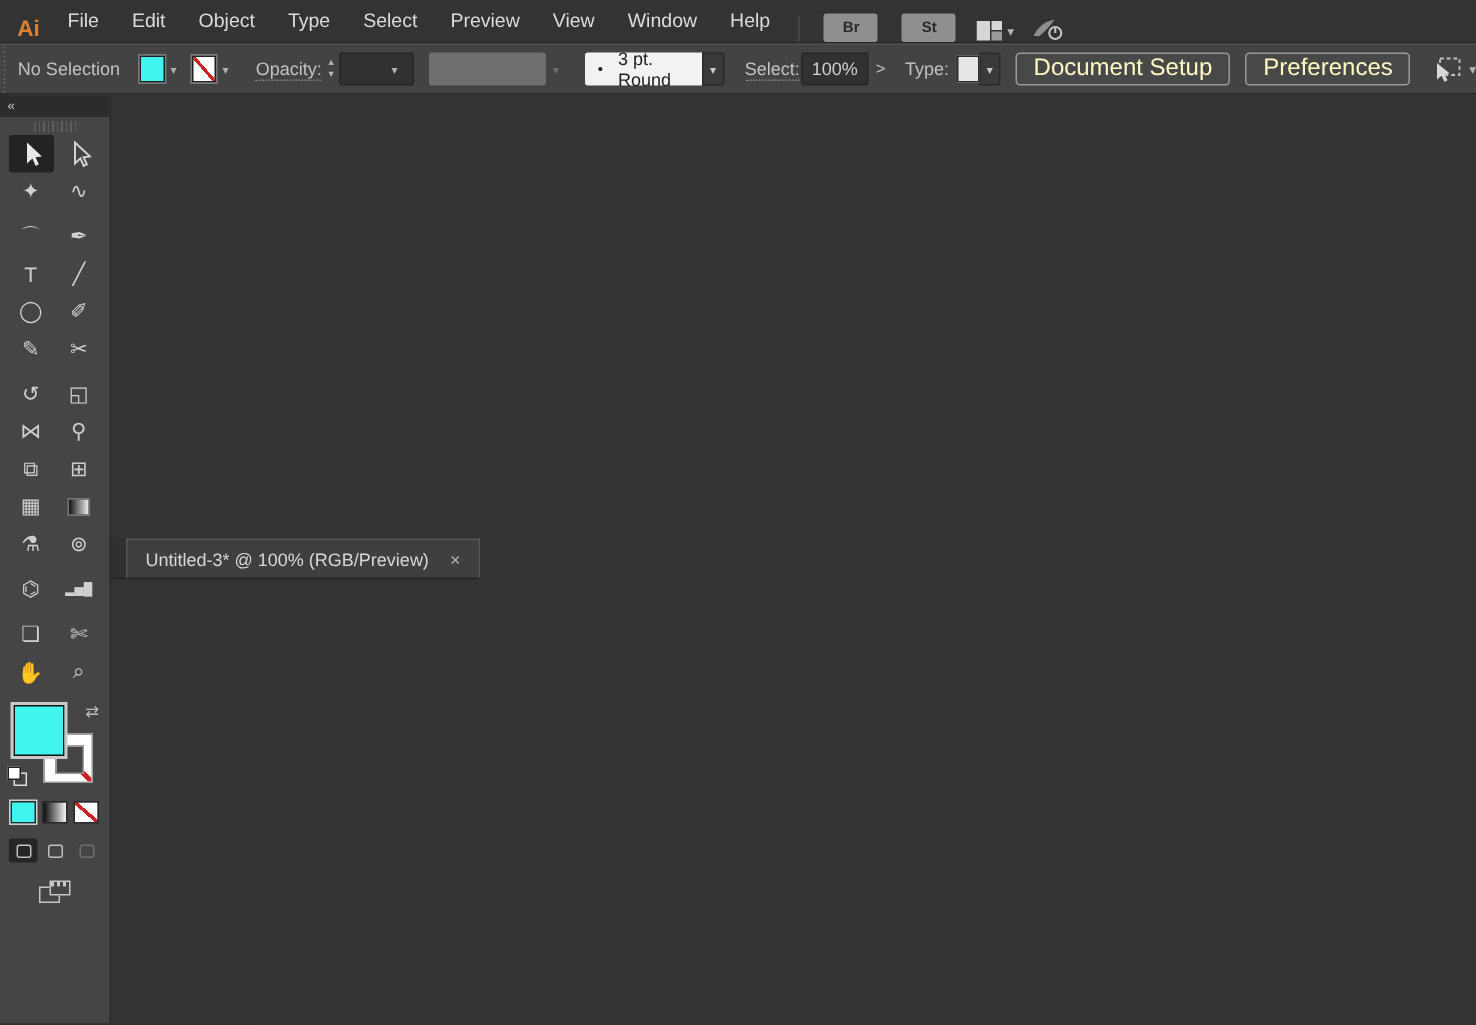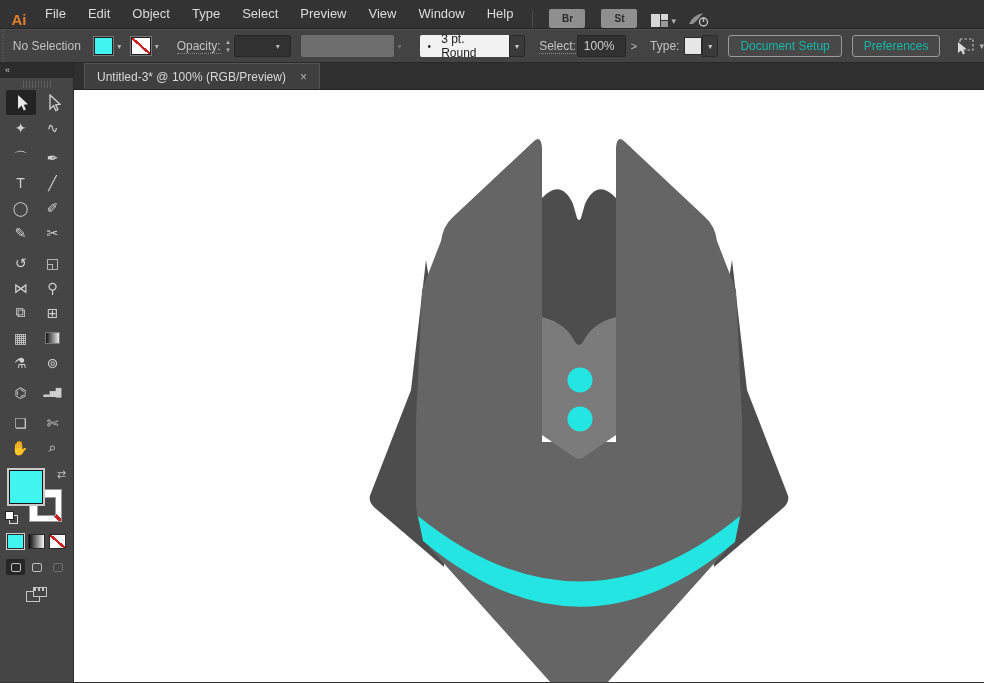--- a/index.html
+++ b/index.html
@@ -27,21 +27,21 @@
   .stepper { width:13px; height:22px; display:flex; flex-direction:column; align-items:center; justify-content:center; color:#b5b5b5; font-size:7px; line-height:8px; }
   .dark-field { height:22px; background:#313131; border:1px solid #262626; border-radius:2px; color:#cfcfcf; display:flex; align-items:center; padding:0 6px; }
   .stroke-combo { width:58px; justify-content:flex-end; }
   .disabled-combo { width:96px; height:22px; background:#6e6e6e; border-radius:2px; margin-left:10px; }
   .brush-combo { height:22px; background:#f2f2f2; color:#1d1d1d; display:flex; align-items:center; padding:0 8px; border-radius:2px 0 0 2px; margin-left:14px; font-size:12px; }
   .brush-dot { font-size:10px; margin-right:10px; color:#222; }
   .attach-chev { height:22px; width:17px; background:#3a3a3a; border:1px solid #2a2a2a; display:flex; align-items:center; justify-content:center; color:#c9c9c9; font-size:8px; border-radius:0 2px 2px 0; }
   .opacity-field { width:50px; }
   .gt { color:#c0c0c0; font-size:11px; padding:0 5px; }
   .style-swatch { width:18px; height:18px; background:#e6e6e6; border:1px solid #2a2a2a; margin-left:4px; }
-  .cb-btn { height:22px; border:1px solid #9a9a9a; border-radius:3px; background:#484848; color:#14b8a6; font-size:12px; display:flex; align-items:center; padding:0 11px; margin-left:10px; white-space:nowrap; }
+  .cb-btn { height:22px; border:1px solid #9a9a9a; border-radius:3px; background:#484848; color:#fef9c3; font-size:16px; display:flex; align-items:center; padding:0 11px; margin-left:10px; white-space:nowrap; }
   .sel-similar { margin-left:14px; display:flex; align-items:center; }
 
   
   .main { display:flex; height:619px; }
 
   
   .toolbar { width:74px; background:#454545; border-right:1px solid #2b2b2b; display:flex; flex-direction:column; }
   .tb-header { height:15px; background:#2c2c2c; color:#c5c5c5; font-size:9px; line-height:14px; padding-left:5px; letter-spacing:1px; }
   .tb-grip { height:12px; display:flex; align-items:center; justify-content:center; }
   .tb-grip span { width:28px; height:7px; background:repeating-linear-gradient(90deg,#5e5e5e 0 1px,transparent 1px 3px); }
@@ -72,21 +72,21 @@
   .dm.active { background:#262626; }
   .dm span { width:10px; height:9px; border:1px solid #c0c0c0; border-radius:2px; display:block; }
   .dm.disabled span { border-color:#6e6e6e; }
   .screen-mode { display:flex; justify-content:center; margin-top:12px; }
   .sm-icon { position:relative; width:22px; height:16px; }
   .sm-icon i { position:absolute; border:1px solid #c6c6c6; background:#454545; display:block; }
   .sm-icon .a { left:0; top:4px; width:14px; height:11px; }
   .sm-icon .b { left:7px; top:0; width:14px; height:10px; background:repeating-linear-gradient(90deg,#c6c6c6 0 2px,#454545 2px 4px) top/100% 3px no-repeat,#454545; }
 
   
-  .right-col { flex:1; display:flex; flex-direction:column; }
+  .right-col { flex:1; display:flex; flex-direction:row;align-items:center; }
   .tabstrip { height:27px; background:#303030; display:flex; align-items:flex-end; border-bottom:1px solid #222; }
   .doc-tab { height:26px; background:#3f3f3f; border:1px solid #555; border-bottom:none; display:flex; align-items:center; padding:0 12px; margin-left:10px; font-size:12px; color:#d8d8d8; }
   .tab-close { margin-left:14px; color:#b2b2b2; font-size:12px; }
   .canvas { flex:1; background:#ffffff; position:relative; overflow:hidden; }
   .canvas svg { position:absolute; left:0; top:0; }
 </style>
 </head>
 <body>
 
 <div class="menubar">

